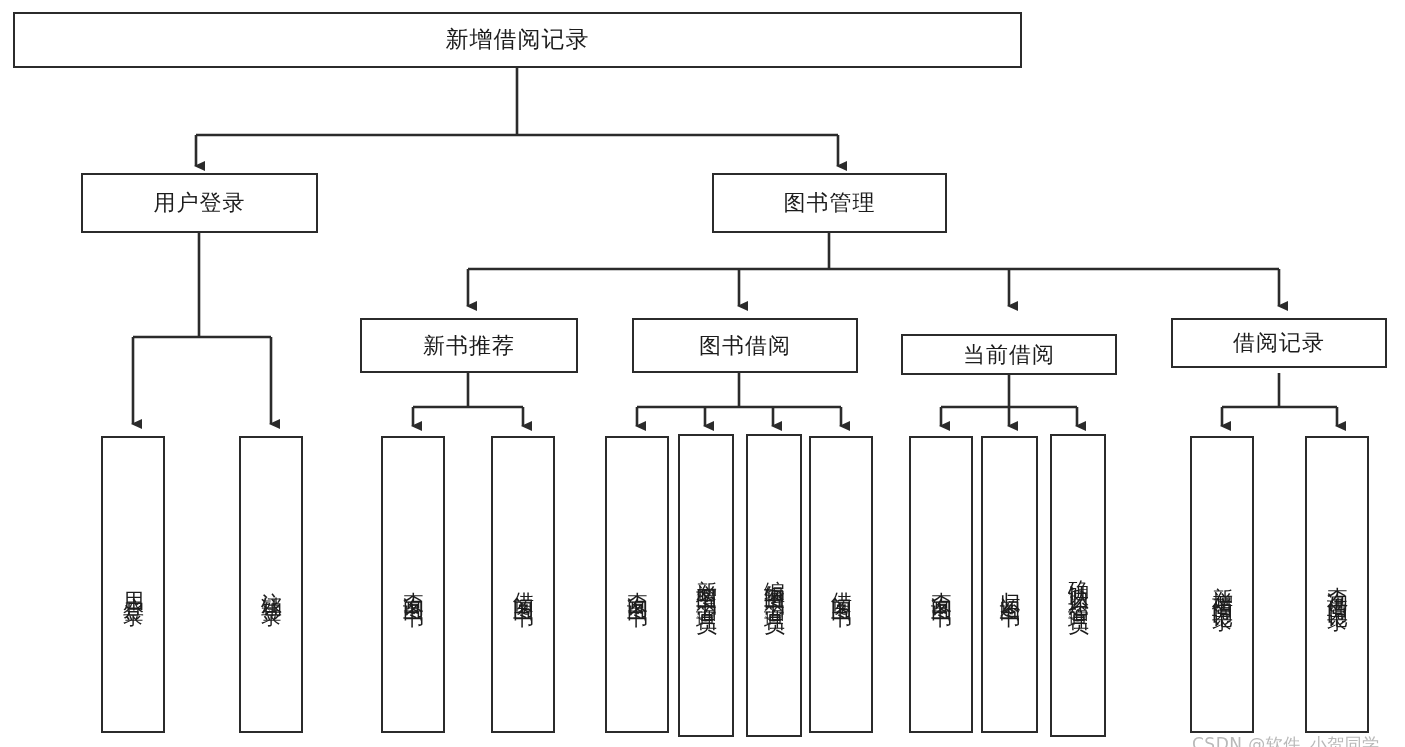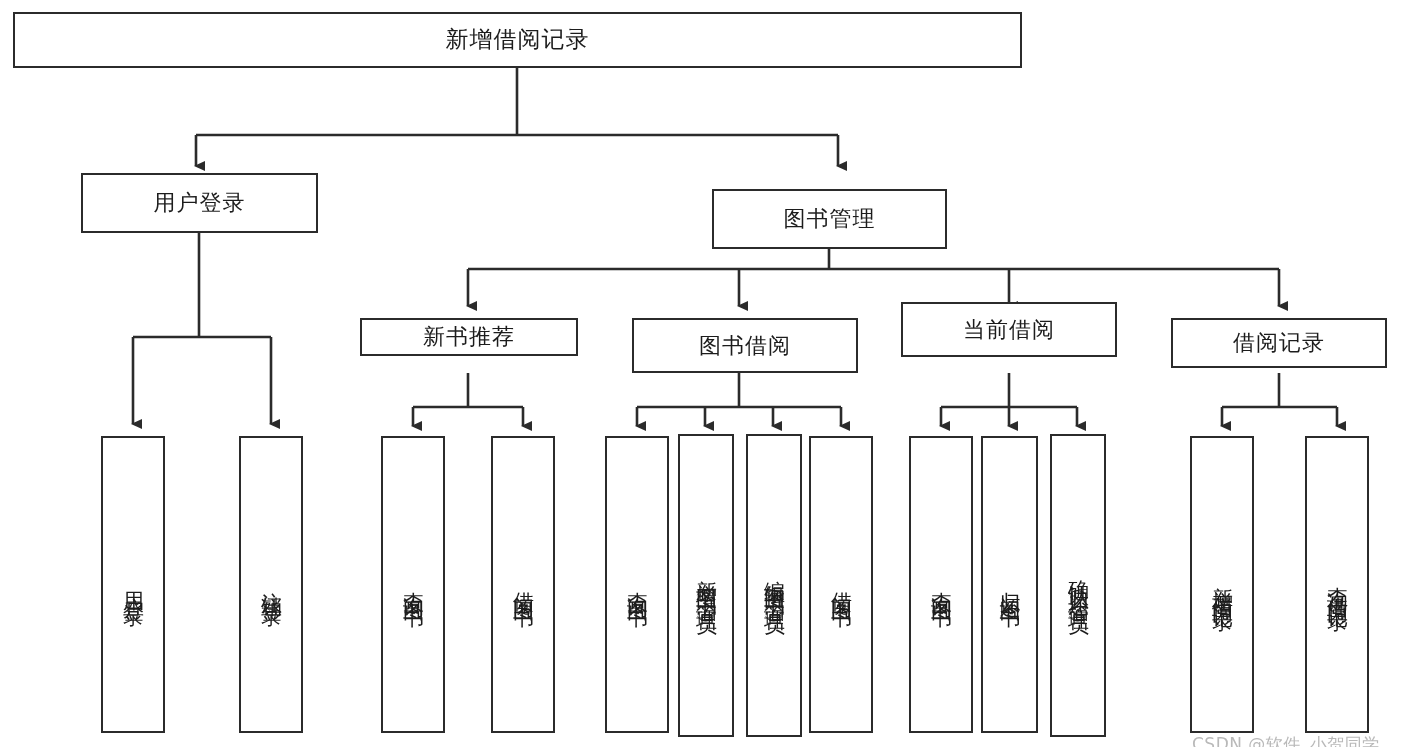--- a/index.html
+++ b/index.html
@@ -117,31 +117,31 @@
     </g>
   </svg>
 
   <div class="node root" style="left:13px; top:12px; width:1009px; height:56px;">
     <span class="label">新增借阅记录</span>
   </div>
 
   <div class="node" style="left:81px; top:173px; width:237px; height:60px;">
     <span class="label">用户登录</span>
   </div>
-  <div class="node" style="left:712px; top:173px; width:235px; height:60px;margin-top:16px;">
+  <div class="node" style="left:712px; top:173px; width:235px; height:60px;">
     <span class="label">图书管理</span>
   </div>
 
-  <div class="node" style="left:360px; top:318px; width:218px; height:38px;">
+  <div class="node" style="left:360px; top:318px; width:218px; height:55px;">
     <span class="label">新书推荐</span>
   </div>
   <div class="node" style="left:632px; top:318px; width:226px; height:55px;">
     <span class="label">图书借阅</span>
   </div>
-  <div class="node" style="left:901px; top:302px; width:216px; height:55px;">
+  <div class="node" style="left:901px; top:334px; width:216px; height:41px;">
     <span class="label">当前借阅</span>
   </div>
   <div class="node" style="left:1171px; top:318px; width:216px; height:50px;">
     <span class="label">借阅记录</span>
   </div>
 
   <div class="node vertical" style="left:101px; top:436px; width:64px; height:297px;">
     <span class="label">用户登录</span>
   </div>
   <div class="node vertical" style="left:239px; top:436px; width:64px; height:297px;">

